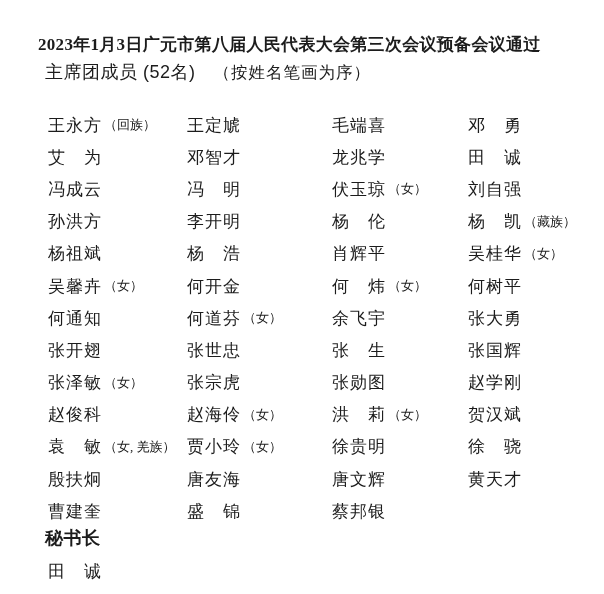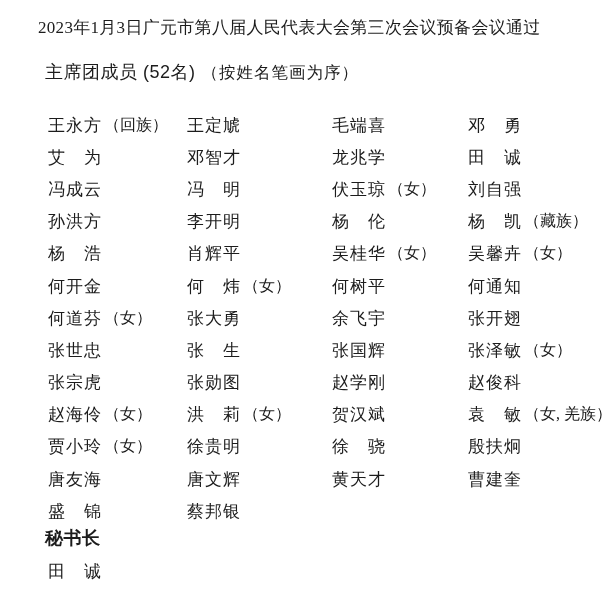--- a/index.html
+++ b/index.html
@@ -10,42 +10,43 @@
   body {
     width: 604px;
     height: 594px;
     position: relative;
     font-family: "Liberation Serif", serif;
     color: #1c1c1c;
     overflow: hidden;
   }
   .approval-line {
     position: absolute;
-    top: 16px;
+    top: 33px;
     left: 38px;
     width: 540px;
     font-size: 17px;
     letter-spacing: 0.3px;
     white-space: nowrap;
+    font-weight: bold;
   }
   .section-title {
     position: absolute;
     top: 60px;
     left: 45px;
     white-space: nowrap;
   }
   .section-title .title-bold {
     font-family: "Liberation Sans", sans-serif;
     font-weight: 400;
     font-size: 18px;
     letter-spacing: 0.5px;
   }
   .section-title .title-note {
     font-size: 16.5px;
-    margin-left: 2px;
+    margin-left: 14px;
     letter-spacing: 1px;
   }
   .member-grid {
     position: absolute;
     top: 109px;
     left: 48px;
     width: 556px;
     display: grid;
     grid-template-columns: 139px 145px 136px 136px;
     grid-auto-rows: 32.2px;
@@ -54,21 +55,21 @@
     display: flex;
     align-items: center;
     white-space: nowrap;
     height: 32.2px;
   }
   .member .mname {
     font-size: 17px;
     letter-spacing: 1px;
   }
   .member .note {
-    font-size: 16px;
+    font-size: 13px;
     margin-left: 2px;
     letter-spacing: 0;
   }
   .secretary-title {
     position: absolute;
     top: 526px;
     left: 45px;
     font-family: Liberation Mono, monospace;
     font-weight: 700;
     font-size: 18px;
@@ -140,20 +141,23 @@
         <span class="mname">李开明</span>
       </div>
       <div class="member">
         <span class="mname">杨　伦</span>
       </div>
       <div class="member">
         <span class="mname">杨　凯</span>
         <span class="note">（藏族）</span>
       </div>
       <div class="member">
+        <span class="mname">杨祖斌</span>
+      </div>
+      <div class="member">
         <span class="mname">杨　浩</span>
       </div>
       <div class="member">
         <span class="mname">肖辉平</span>
       </div>
       <div class="member">
         <span class="mname">吴桂华</span>
         <span class="note">（女）</span>
       </div>
       <div class="member">
@@ -171,24 +175,24 @@
         <span class="mname">何树平</span>
       </div>
       <div class="member">
         <span class="mname">何通知</span>
       </div>
       <div class="member">
         <span class="mname">何道芬</span>
         <span class="note">（女）</span>
       </div>
       <div class="member">
+        <span class="mname">余飞宇</span>
+      </div>
+      <div class="member">
         <span class="mname">张大勇</span>
-      </div>
-      <div class="member">
-        <span class="mname">余飞宇</span>
       </div>
       <div class="member">
         <span class="mname">张开翅</span>
       </div>
       <div class="member">
         <span class="mname">张世忠</span>
       </div>
       <div class="member">
         <span class="mname">张　生</span>
       </div>

